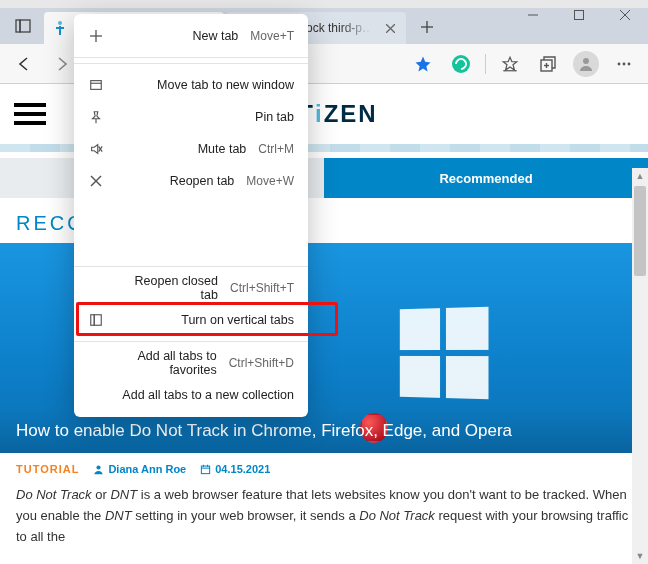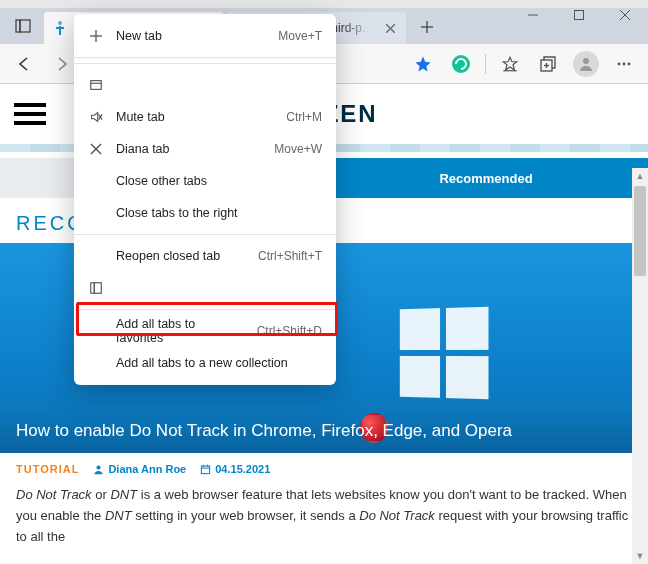--- a/index.html
+++ b/index.html
@@ -63,21 +63,21 @@
 .article-text { padding: 4px 16px 12px; font-size: 13px; line-height: 1.6; color: #333; }
 .article-text em { font-style: italic; text-align: right; }
 
 .scrollbar-v { position: absolute; right: 0; top: 84px; bottom: 0; width: 16px; background: #f0f0f0; }
 .scrollbar-thumb { position: absolute; left: 2px; right: 2px; top: 18px; height: 90px; background: #c4c4c4; border-radius: 2px; }
 .scroll-arrow { position: absolute; left: 0; right: 0; height: 16px; display: flex; align-items: center; justify-content: center; color: #888; font-size: 9px; }
 .scroll-arrow.up { top: 0; }
 .scroll-arrow.down { bottom: 0; }
 
 
-.context-menu { position: absolute; left: 74px; top: 14px; width: 262px; background: #fff; border-radius: 6px; box-shadow: 0 8px 30px rgba(0,0,0,0.25); padding: 6px 0; z-index: 100; font-size: 12.5px; color: #222; }
+.context-menu { position: absolute; left: 74px; top: 14px; width: 234px; background: #fff; border-radius: 6px; box-shadow: 0 8px 30px rgba(0,0,0,0.25); padding: 6px 0; z-index: 100; font-size: 12.5px; color: #222; text-align: right; }
 .menu-item { display: flex; align-items: center; height: 32px; padding: 0 14px; gap: 12px; position: relative; }
 .menu-icon { width: 16px; height: 16px; display: flex; align-items: center; justify-content: center; color: #555; flex-shrink: 0; }
 .menu-icon.blank { width: 16px; }
 .menu-label { flex: 1; }
 .menu-shortcut { color: #666; font-size: 12px; }
 .menu-sep { height: 1px; background: #e3e3e3; margin: 5px 0; }
 .menu-highlight { position: absolute; left: 76px; top: 302px; width: 262px; height: 34px; border: 3px solid #e11; border-radius: 2px; z-index: 101; pointer-events: none; }
 
 svg { display: block; }
 </style>
@@ -276,63 +276,72 @@
     </div>
     <div class="menu-sep"></div>
     <div class="menu-sep"></div>
     <div class="menu-item">
       <span class="menu-icon">
         <svg width="14" height="14" viewBox="0 0 16 16" fill="none" stroke="#555" stroke-width="1.3">
           <rect x="2" y="3" width="12" height="10"></rect>
           <line x1="2" y1="6" x2="14" y2="6"></line>
         </svg>
       </span>
+      <span class="menu-label">Move tab to new window</span>
+    </div>
+    <div class="menu-item">
+      <span class="menu-icon">
+        <svg width="14" height="14" viewBox="0 0 16 16" fill="none" stroke="#555" stroke-width="1.3">
+          <path d="M6 2h4l-1 5 3 3H4l3-3z"></path>
+          <line x1="8" y1="10" x2="8" y2="15"></line>
+        </svg>
+      </span>
+      <span class="menu-label">Pin tab</span>
     </div>
     <div class="menu-item">
       <span class="menu-icon">
         <svg width="14" height="14" viewBox="0 0 16 16" fill="none" stroke="#555" stroke-width="1.3">
           <path d="M3 6v4h3l4 3V3L6 6z"></path>
           <line x1="11" y1="5" x2="15" y2="11"></line>
           <line x1="15" y1="5" x2="11" y2="11"></line>
         </svg>
       </span>
       <span class="menu-label">Mute tab</span>
       <span class="menu-shortcut">Ctrl+M</span>
     </div>
     <div class="menu-item">
       <span class="menu-icon">
         <svg width="12" height="12" viewBox="0 0 12 12">
           <line x1="1" y1="1" x2="11" y2="11" stroke="#555" stroke-width="1.4"></line>
           <line x1="11" y1="1" x2="1" y2="11" stroke="#555" stroke-width="1.4"></line>
         </svg>
       </span>
-      <span class="menu-label">Diana tab</span>
+      <span class="menu-label">Reopen tab</span>
       <span class="menu-shortcut">Move+W</span>
     </div>
     <div class="menu-item">
       <span class="menu-icon blank"></span>
-      <span class="menu-label">Close other tabs</span>
-    </div>
-    <div class="menu-item">
-      <span class="menu-icon blank"></span>
-      <span class="menu-label">Close tabs to the right</span>
+    </div>
+    <div class="menu-item">
+      <span class="menu-icon blank"></span>
     </div>
     <div class="menu-sep"></div>
     <div class="menu-item">
       <span class="menu-icon blank"></span>
       <span class="menu-label">Reopen closed tab</span>
       <span class="menu-shortcut">Ctrl+Shift+T</span>
     </div>
     <div class="menu-item">
       <span class="menu-icon">
         <svg width="14" height="14" viewBox="0 0 16 16" fill="none" stroke="#555" stroke-width="1.3">
           <rect x="2" y="2" width="4" height="12"></rect>
           <rect x="6" y="2" width="8" height="12"></rect>
         </svg>
       </span>
+      <span class="menu-label">Turn on vertical tabs</span>
     </div>
     <div class="menu-sep"></div>
     <div class="menu-item">
       <span class="menu-icon blank"></span>
       <span class="menu-label">Add all tabs to favorites</span>
       <span class="menu-shortcut">Ctrl+Shift+D</span>
     </div>
     <div class="menu-item">
       <span class="menu-icon blank"></span>
       <span class="menu-label">Add all tabs to a new collection</span>

